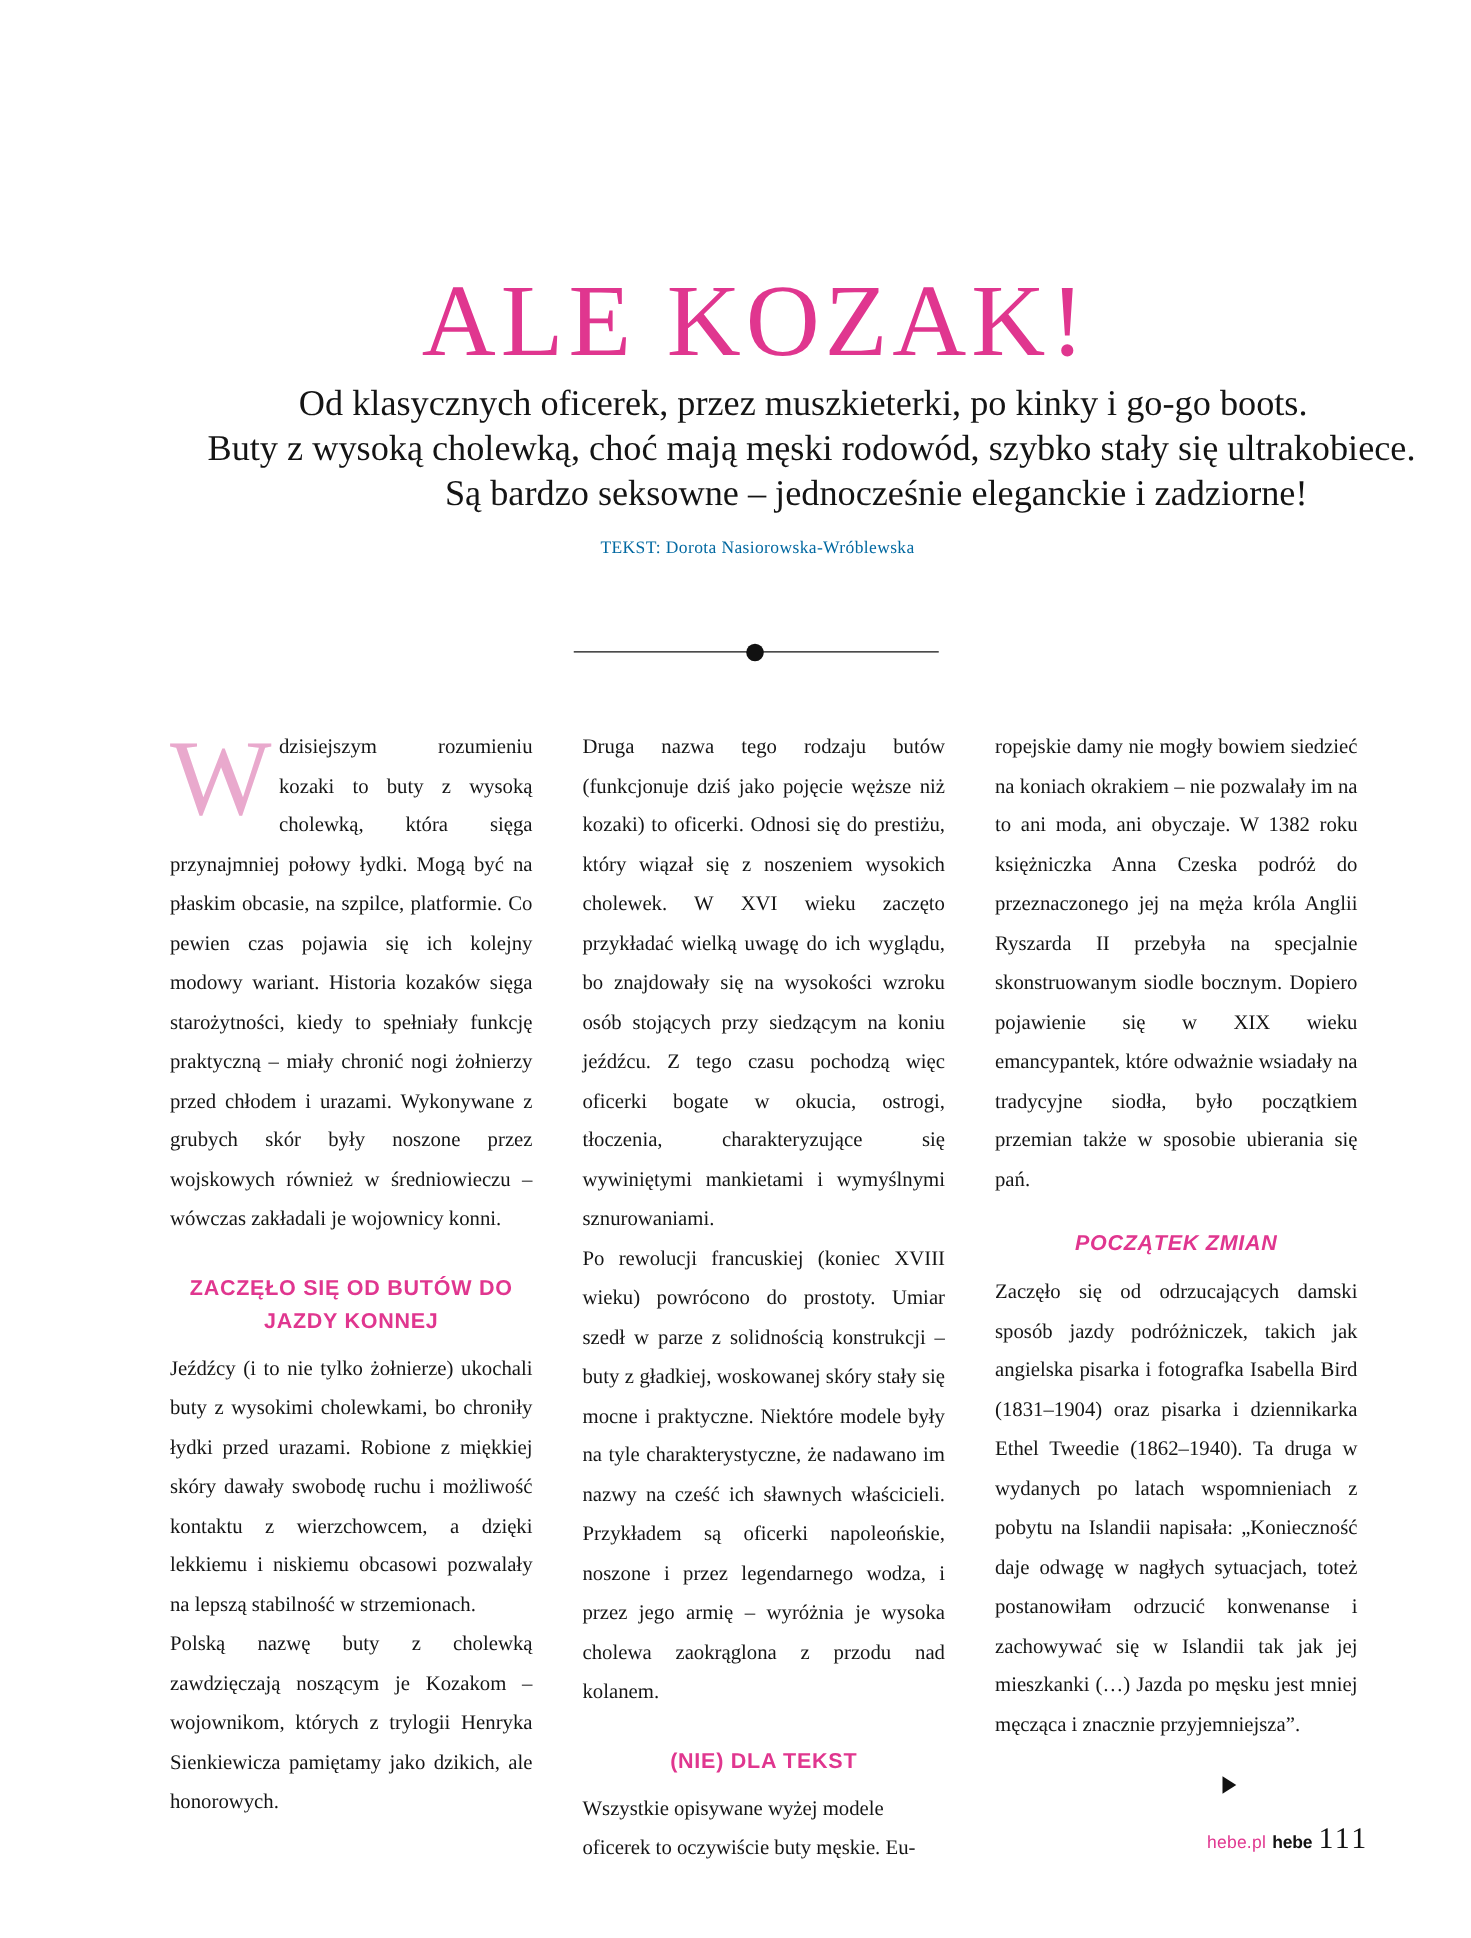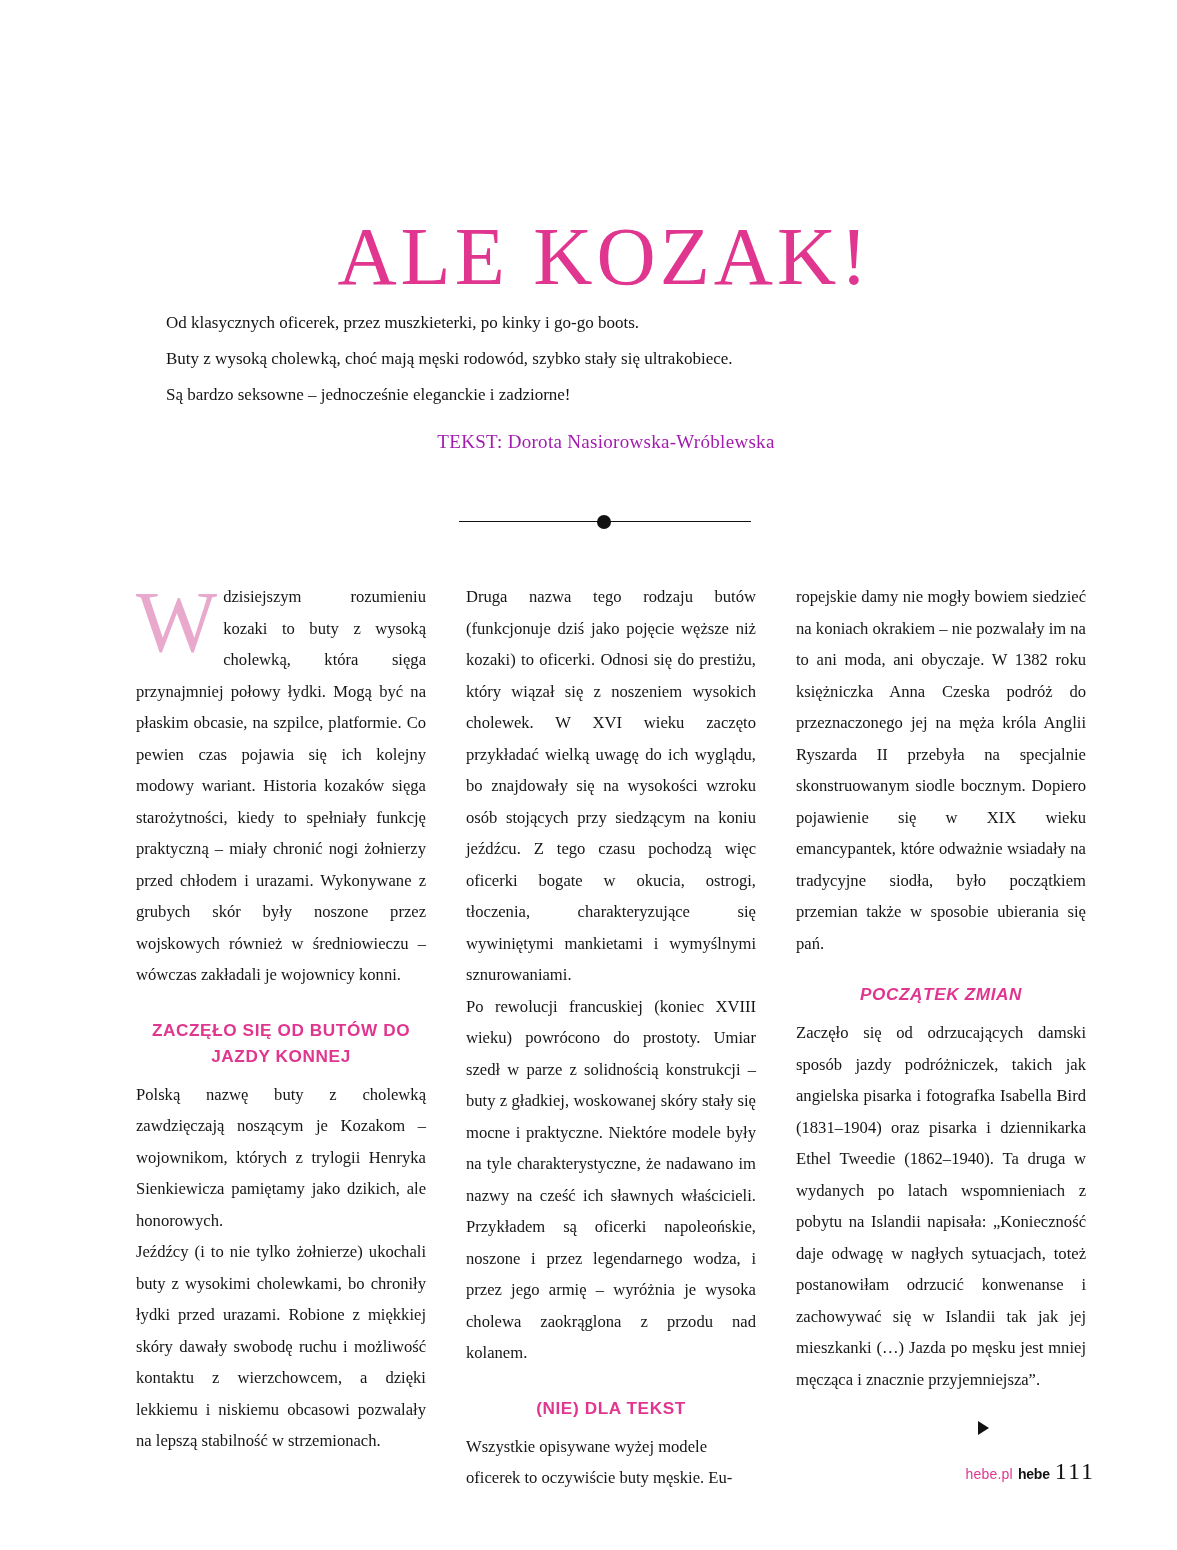--- a/index.html
+++ b/index.html
@@ -38,36 +38,36 @@
     font-weight: normal;
     line-height: 1;
   }
 
   
   .lead {
     position: absolute;
     left: 150px;
     top: 292px;
     width: 880px;
-    text-align: left;
-    font-size: 17px;
+    text-align: right;
+    font-size: 29px;
     line-height: 36px;
     color: #141414;
   }
   .lead div { white-space: nowrap; }
 
   .byline {
     position: absolute;
     left: 150px;
     top: 418px;
     width: 880px;
     text-align: center;
-    font-size: 19px;
+    font-size: 14px;
     letter-spacing: 0.3px;
-    color: #a21caf;
+    color: #0369a1;
   }
 
   
   .divider {
     position: absolute;
     left: 443px;
     top: 502px;
     width: 292px;
     height: 14px;
   }
@@ -200,22 +200,22 @@
   <div class="divider">
     <div class="line"></div>
     <div class="dot"></div>
   </div>
 
   <div class="columns">
 
     <div class="col c1">
       <p class="dropcap-para"><span class="dropcap">W</span><span>dzisiejszym rozumieniu kozaki to buty z wysoką cholewką, która sięga przynajmniej połowy łydki. Mogą być na płaskim obcasie, na szpilce, platformie. Co pewien czas pojawia się ich kolejny modowy wariant. Historia kozaków sięga starożytności, kiedy to spełniały funkcję praktyczną – miały chronić nogi żołnierzy przed chłodem i urazami. Wykonywane z grubych skór były noszone przez wojskowych również w średniowieczu – wówczas zakładali je wojownicy konni.</span></p>
       <div class="subhead">ZACZĘŁO SIĘ OD BUTÓW DO JAZDY KONNEJ</div>
+      <p>Jeźdźcy (i to nie tylko żołnierze) ukochali buty z wysokimi cholewkami, bo chroniły łydki przed urazami. Robione z miękkiej skóry dawały swobodę ruchu i możliwość kontaktu z wierzchowcem, a dzięki lekkiemu i niskiemu obcasowi pozwalały na lepszą stabilność w strzemionach.</p>
       <p>Polską nazwę buty z cholewką zawdzięczają noszącym je Kozakom – wojownikom, których z trylogii Henryka Sienkiewicza pamiętamy jako dzikich, ale honorowych.</p>
-      <p>Jeźdźcy (i to nie tylko żołnierze) ukochali buty z wysokimi cholewkami, bo chroniły łydki przed urazami. Robione z miękkiej skóry dawały swobodę ruchu i możliwość kontaktu z wierzchowcem, a dzięki lekkiemu i niskiemu obcasowi pozwalały na lepszą stabilność w strzemionach.</p>
     </div>
 
     <div class="col c2">
       <p>Druga nazwa tego rodzaju butów (funkcjonuje dziś jako pojęcie węższe niż kozaki) to oficerki. Odnosi się do prestiżu, który wiązał się z noszeniem wysokich cholewek. W XVI wieku zaczęto przykładać wielką uwagę do ich wyglądu, bo znajdowały się na wysokości wzroku osób stojących przy siedzącym na koniu jeźdźcu. Z tego czasu pochodzą więc oficerki bogate w okucia, ostrogi, tłoczenia, charakteryzujące się wywiniętymi mankietami i wymyślnymi sznurowaniami.</p>
       <p>Po rewolucji francuskiej (koniec XVIII wieku) powrócono do prostoty. Umiar szedł w parze z solidnością konstrukcji – buty z gładkiej, woskowanej skóry stały się mocne i praktyczne. Niektóre modele były na tyle charakterystyczne, że nadawano im nazwy na cześć ich sławnych właścicieli. Przykładem są oficerki napoleońskie, noszone i przez legendarnego wodza, i przez jego armię – wyróżnia je wysoka cholewa zaokrąglona z przodu nad kolanem.</p>
       <div class="subhead">(NIE) DLA TEKST</div>
       <p class="nojust">Wszystkie opisywane wyżej modele oficerek to oczywiście buty męskie. Eu-</p>
     </div>
 
     <div class="col c3">

